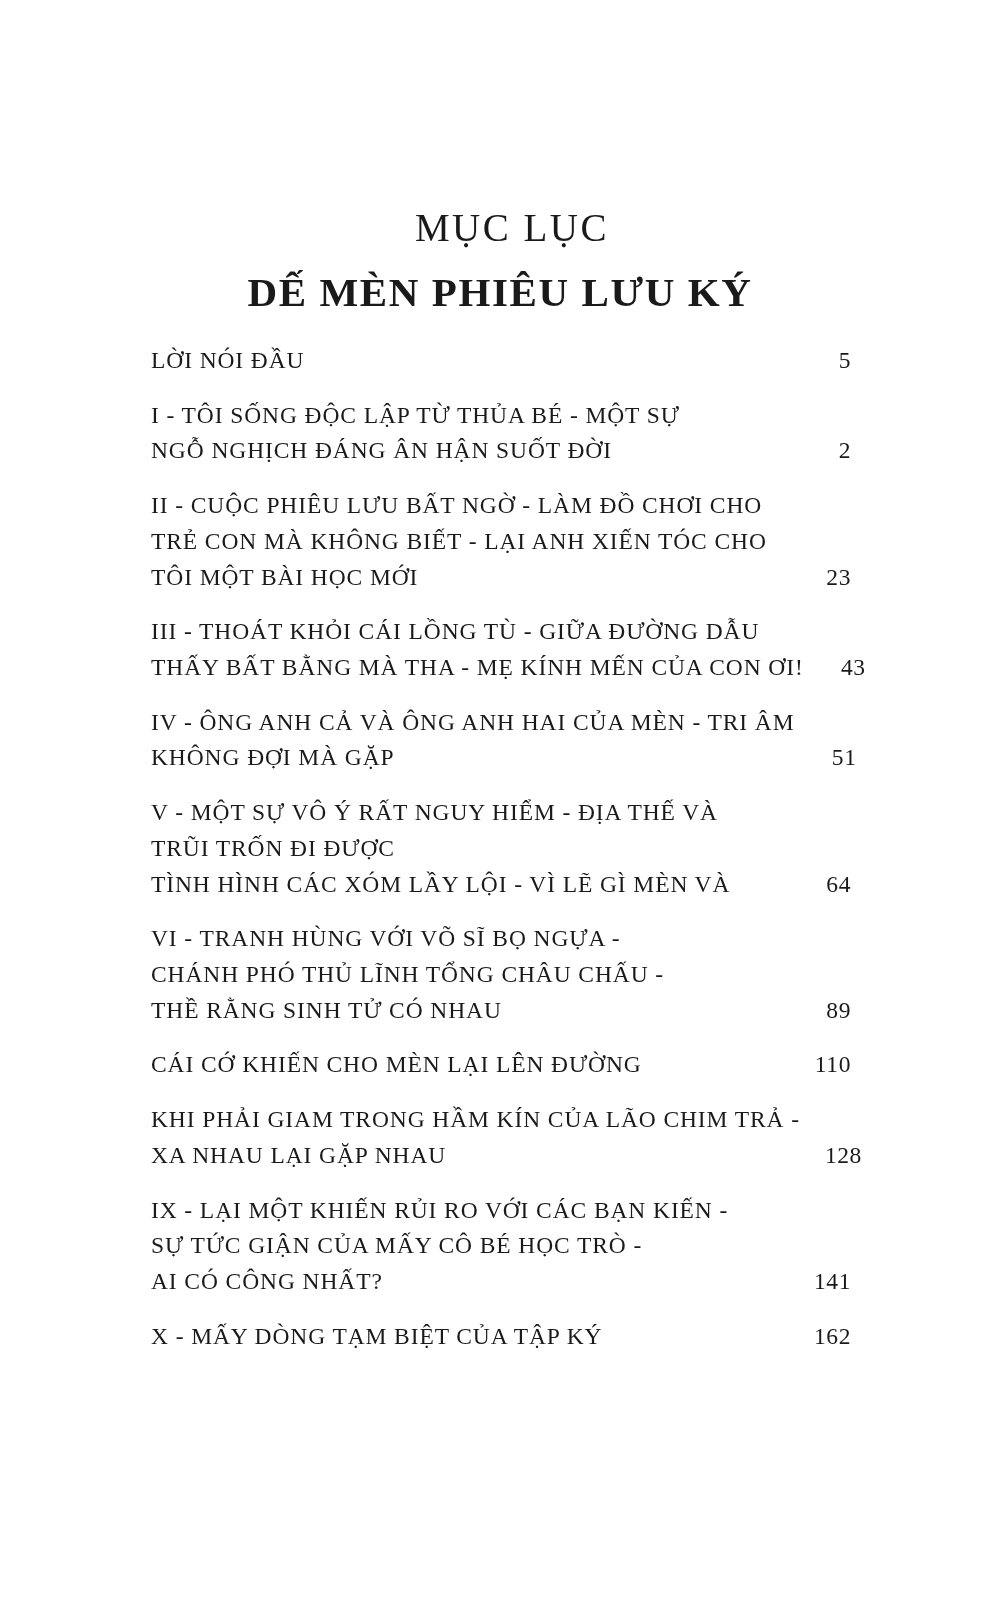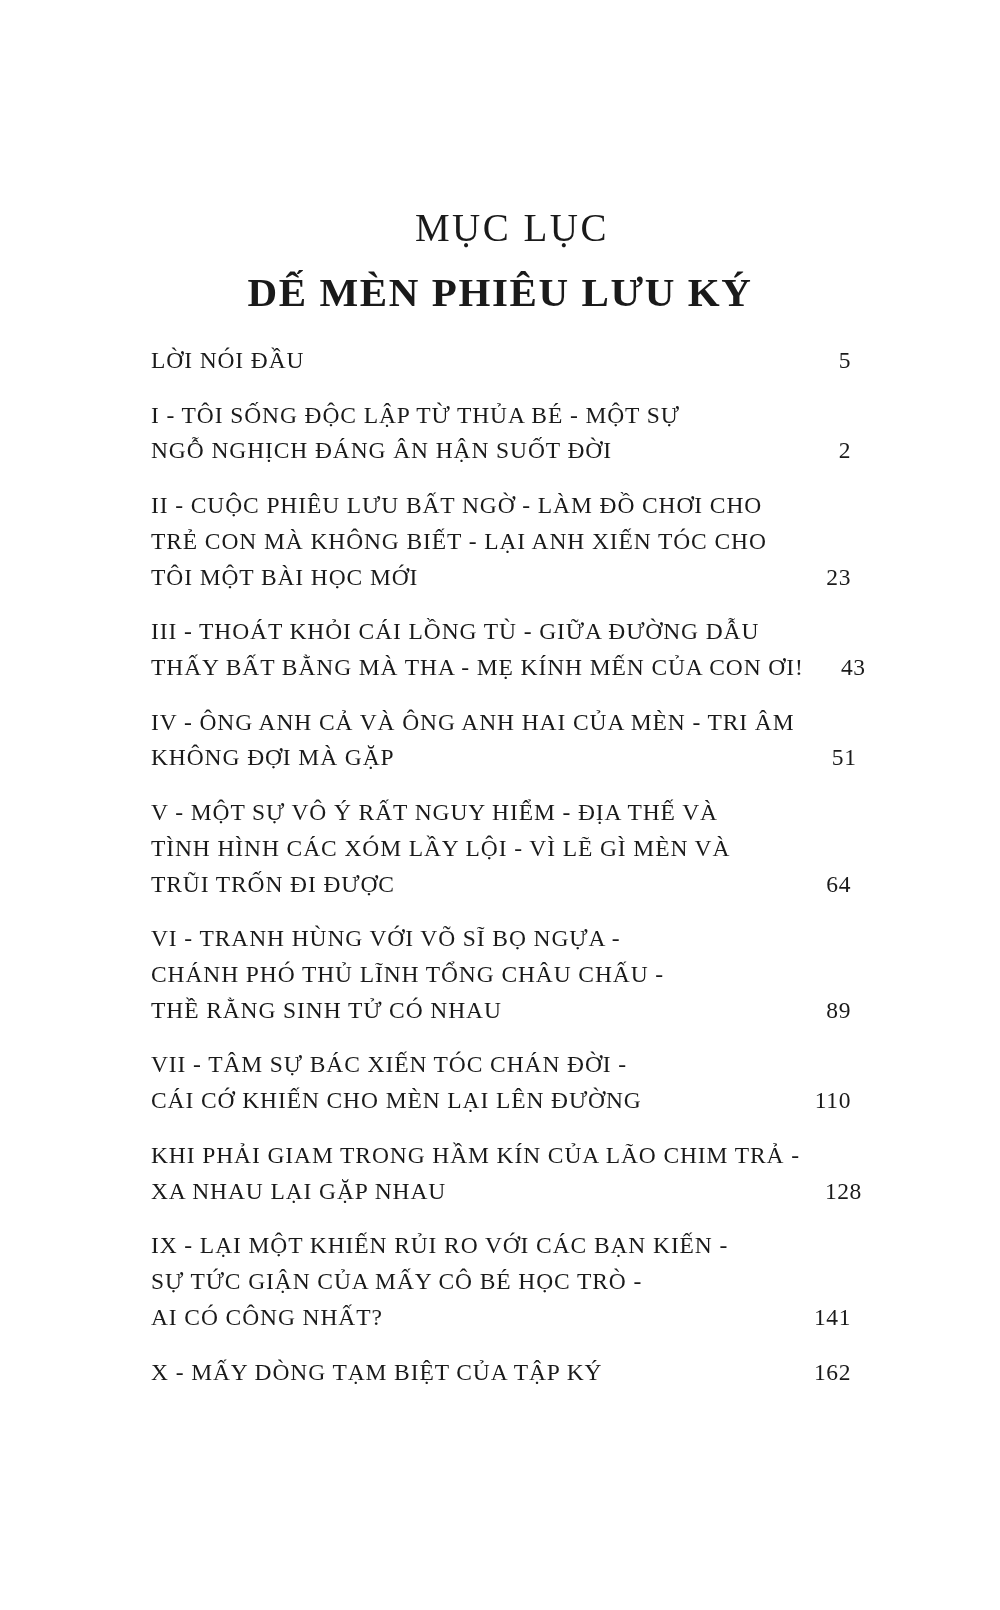--- a/index.html
+++ b/index.html
@@ -122,38 +122,37 @@
       <div class="entry-lines">
         <div class="line">IV - ÔNG ANH CẢ VÀ ÔNG ANH HAI CỦA MÈN - TRI ÂM</div>
         <div class="line">KHÔNG ĐỢI MÀ GẶP</div>
       </div>
       <div class="page-num">51</div>
     </div>
 
     <div class="entry multiline">
       <div class="entry-lines">
         <div class="line">V - MỘT SỰ VÔ Ý RẤT NGUY HIỂM - ĐỊA THẾ VÀ</div>
+        <div class="line">TRŨI TRỐN ĐI ĐƯỢC</div>
         <div class="line">TÌNH HÌNH CÁC XÓM LẦY LỘI - VÌ LẼ GÌ MÈN VÀ</div>
-        <div class="line">TRŨI TRỐN ĐI ĐƯỢC</div>
       </div>
       <div class="page-num">64</div>
     </div>
 
     <div class="entry multiline">
       <div class="entry-lines">
         <div class="line">VI - TRANH HÙNG VỚI VÕ SĨ BỌ NGỰA -</div>
         <div class="line">CHÁNH PHÓ THỦ LĨNH TỔNG CHÂU CHẤU -</div>
         <div class="line">THỀ RẰNG SINH TỬ CÓ NHAU</div>
       </div>
       <div class="page-num">89</div>
     </div>
 
     <div class="entry multiline">
       <div class="entry-lines">
-        <div class="line">VII - TÂM SỰ BÁC XIẾN TÓC CHÁN ĐỜI -</div>
         <div class="line">CÁI CỚ KHIẾN CHO MÈN LẠI LÊN ĐƯỜNG</div>
       </div>
       <div class="page-num">110</div>
     </div>
 
     <div class="entry multiline">
       <div class="entry-lines">
         <div class="line">KHI PHẢI GIAM TRONG HẦM KÍN CỦA LÃO CHIM TRẢ -</div>
         <div class="line">XA NHAU LẠI GẶP NHAU</div>
       </div>

